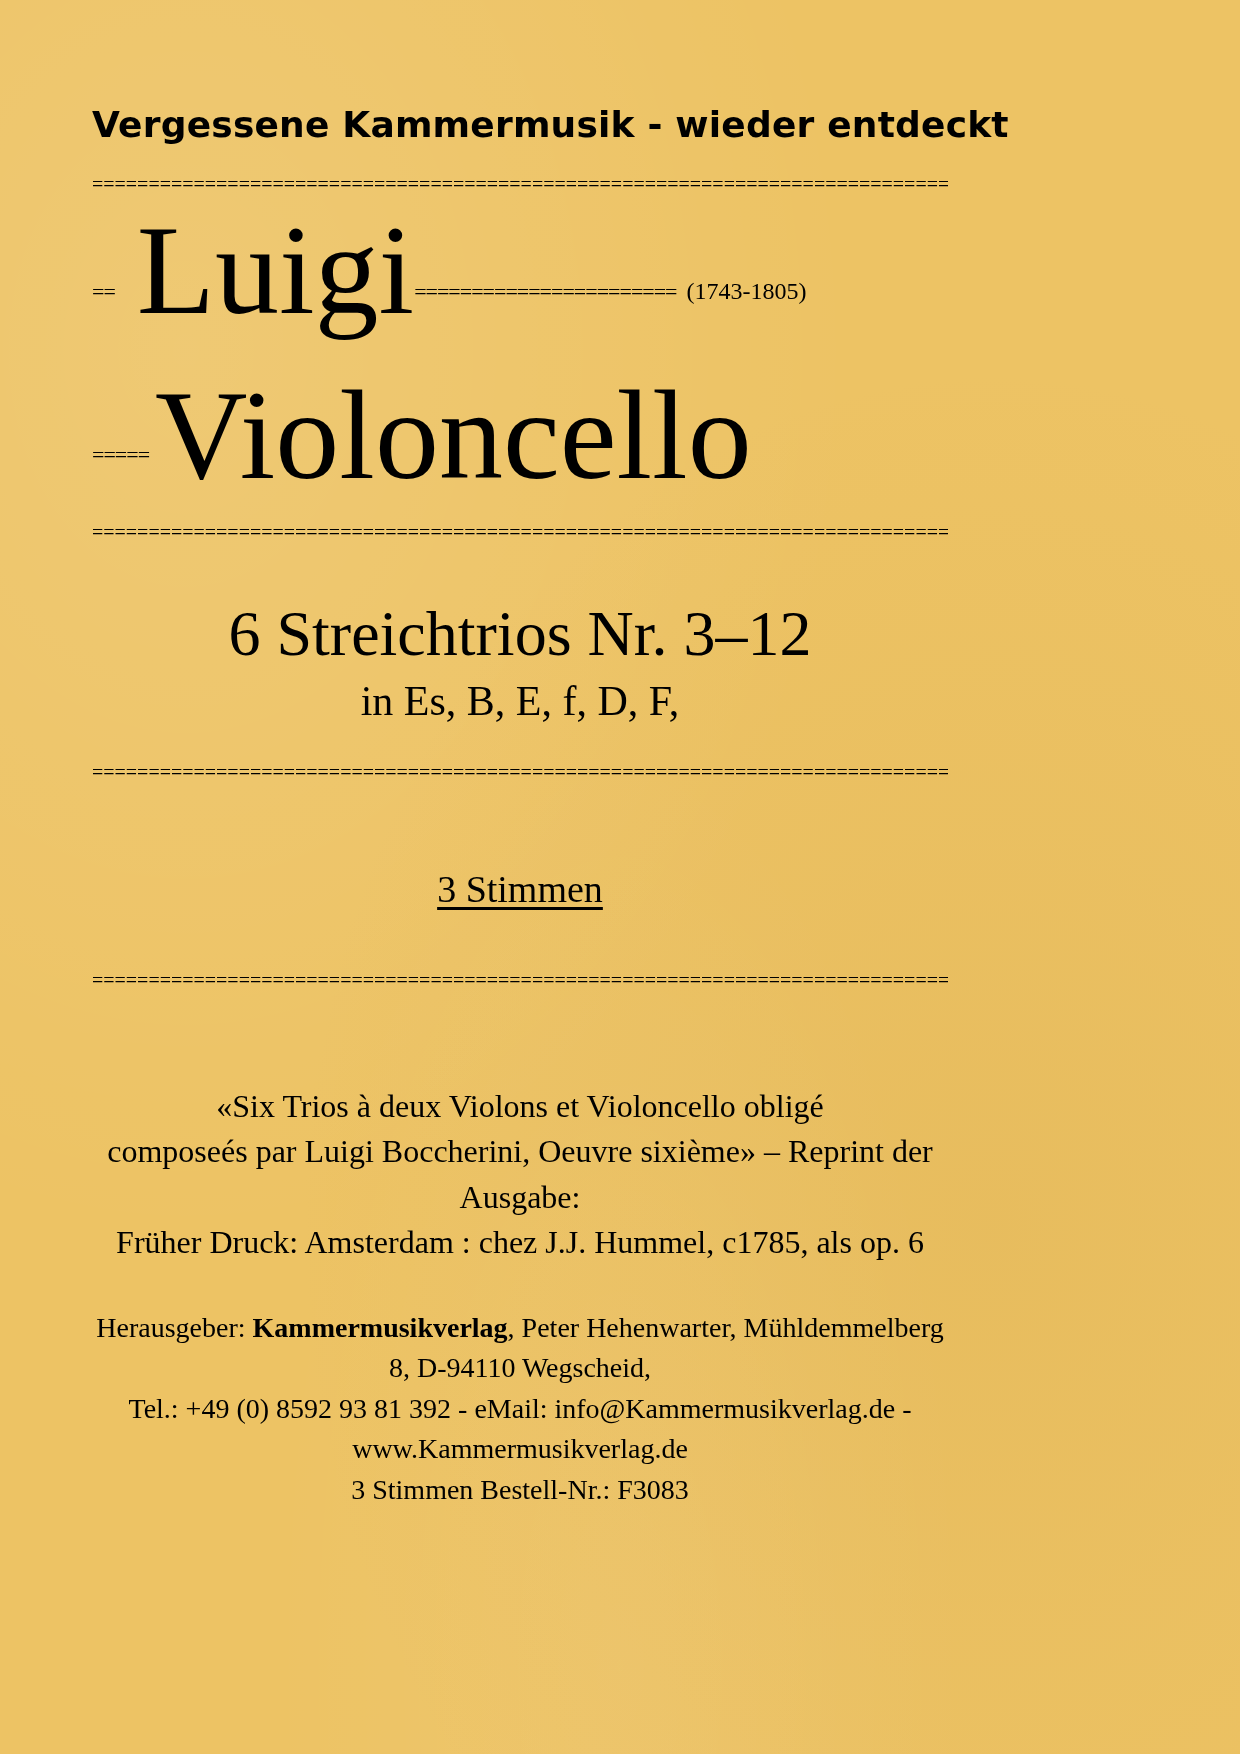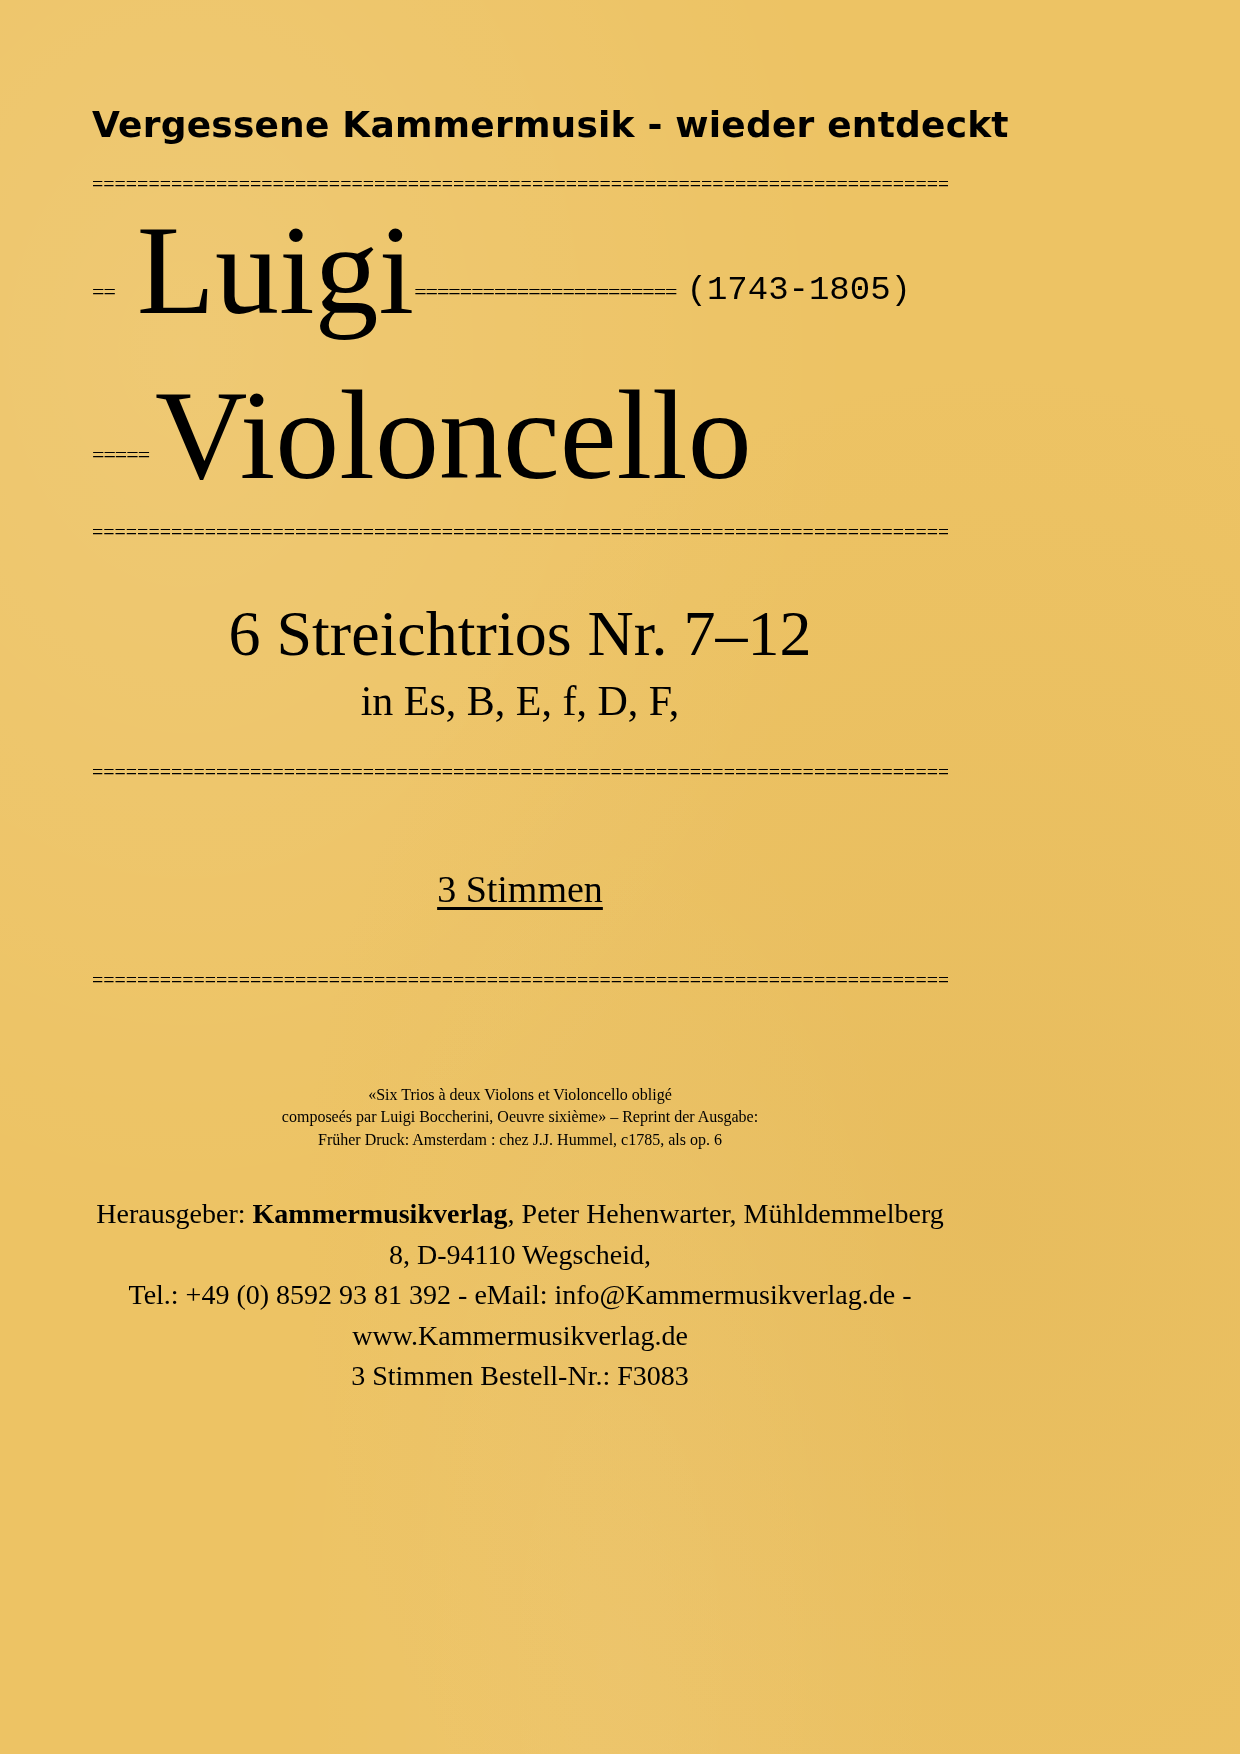--- a/index.html
+++ b/index.html
@@ -82,25 +82,24 @@
   }
   .dash-fill {
     font-size: 22px;
     letter-spacing: -1px;
     position: relative;
     top: -14px;
     margin: 0 6px 0 0;
     overflow: hidden;
   }
   .years {
-    font-size: 34px;
+    font-size: 24px;
     position: relative;
     top: -14px;
     margin-left: 4px;
-    font-family: Liberation Mono, monospace;
   }
 
   .composer-row-second {
     display: flex;
     align-items: baseline;
     white-space: nowrap;
     margin-top: 26px;
   }
   .dash-lead {
     font-size: 22px;
@@ -134,21 +133,21 @@
   .parts {
     text-align: center;
     font-size: 38px;
     margin-top: 86px;
     text-decoration: underline;
     text-underline-offset: 5px;
   }
 
   .notes {
     text-align: center;
-    font-size: 16px;
+    font-size: 32px;
     line-height: 1.42;
     margin-top: 95px;
   }
 
   .imprint {
     text-align: center;
     font-size: 28px;
     line-height: 1.45;
     margin-top: 42px;
   }
@@ -173,21 +172,21 @@
       <span class="years">(1743-1805)</span>
     </div>
     <div class="composer-row-second">
       <span class="dash-lead">=====</span>
       <span class="composer-last">Violoncello</span>
     </div>
   </div>
 
   <div class="rule rule-2">=================================================================================================</div>
 
-  <div class="work-title">6 Streichtrios Nr. 7–12</div>
+  <div class="work-title">6 Streichtrios Nr. 3–12</div>
   <div class="work-keys">in Es, B, E, f, D, F,</div>
 
   <div class="rule rule-3">=================================================================================================</div>
 
   <div class="parts">3 Stimmen</div>
 
   <div class="rule rule-4">=================================================================================================</div>
 
   <div class="notes">
     <div>«Six Trios à deux Violons et Violoncello obligé</div>

